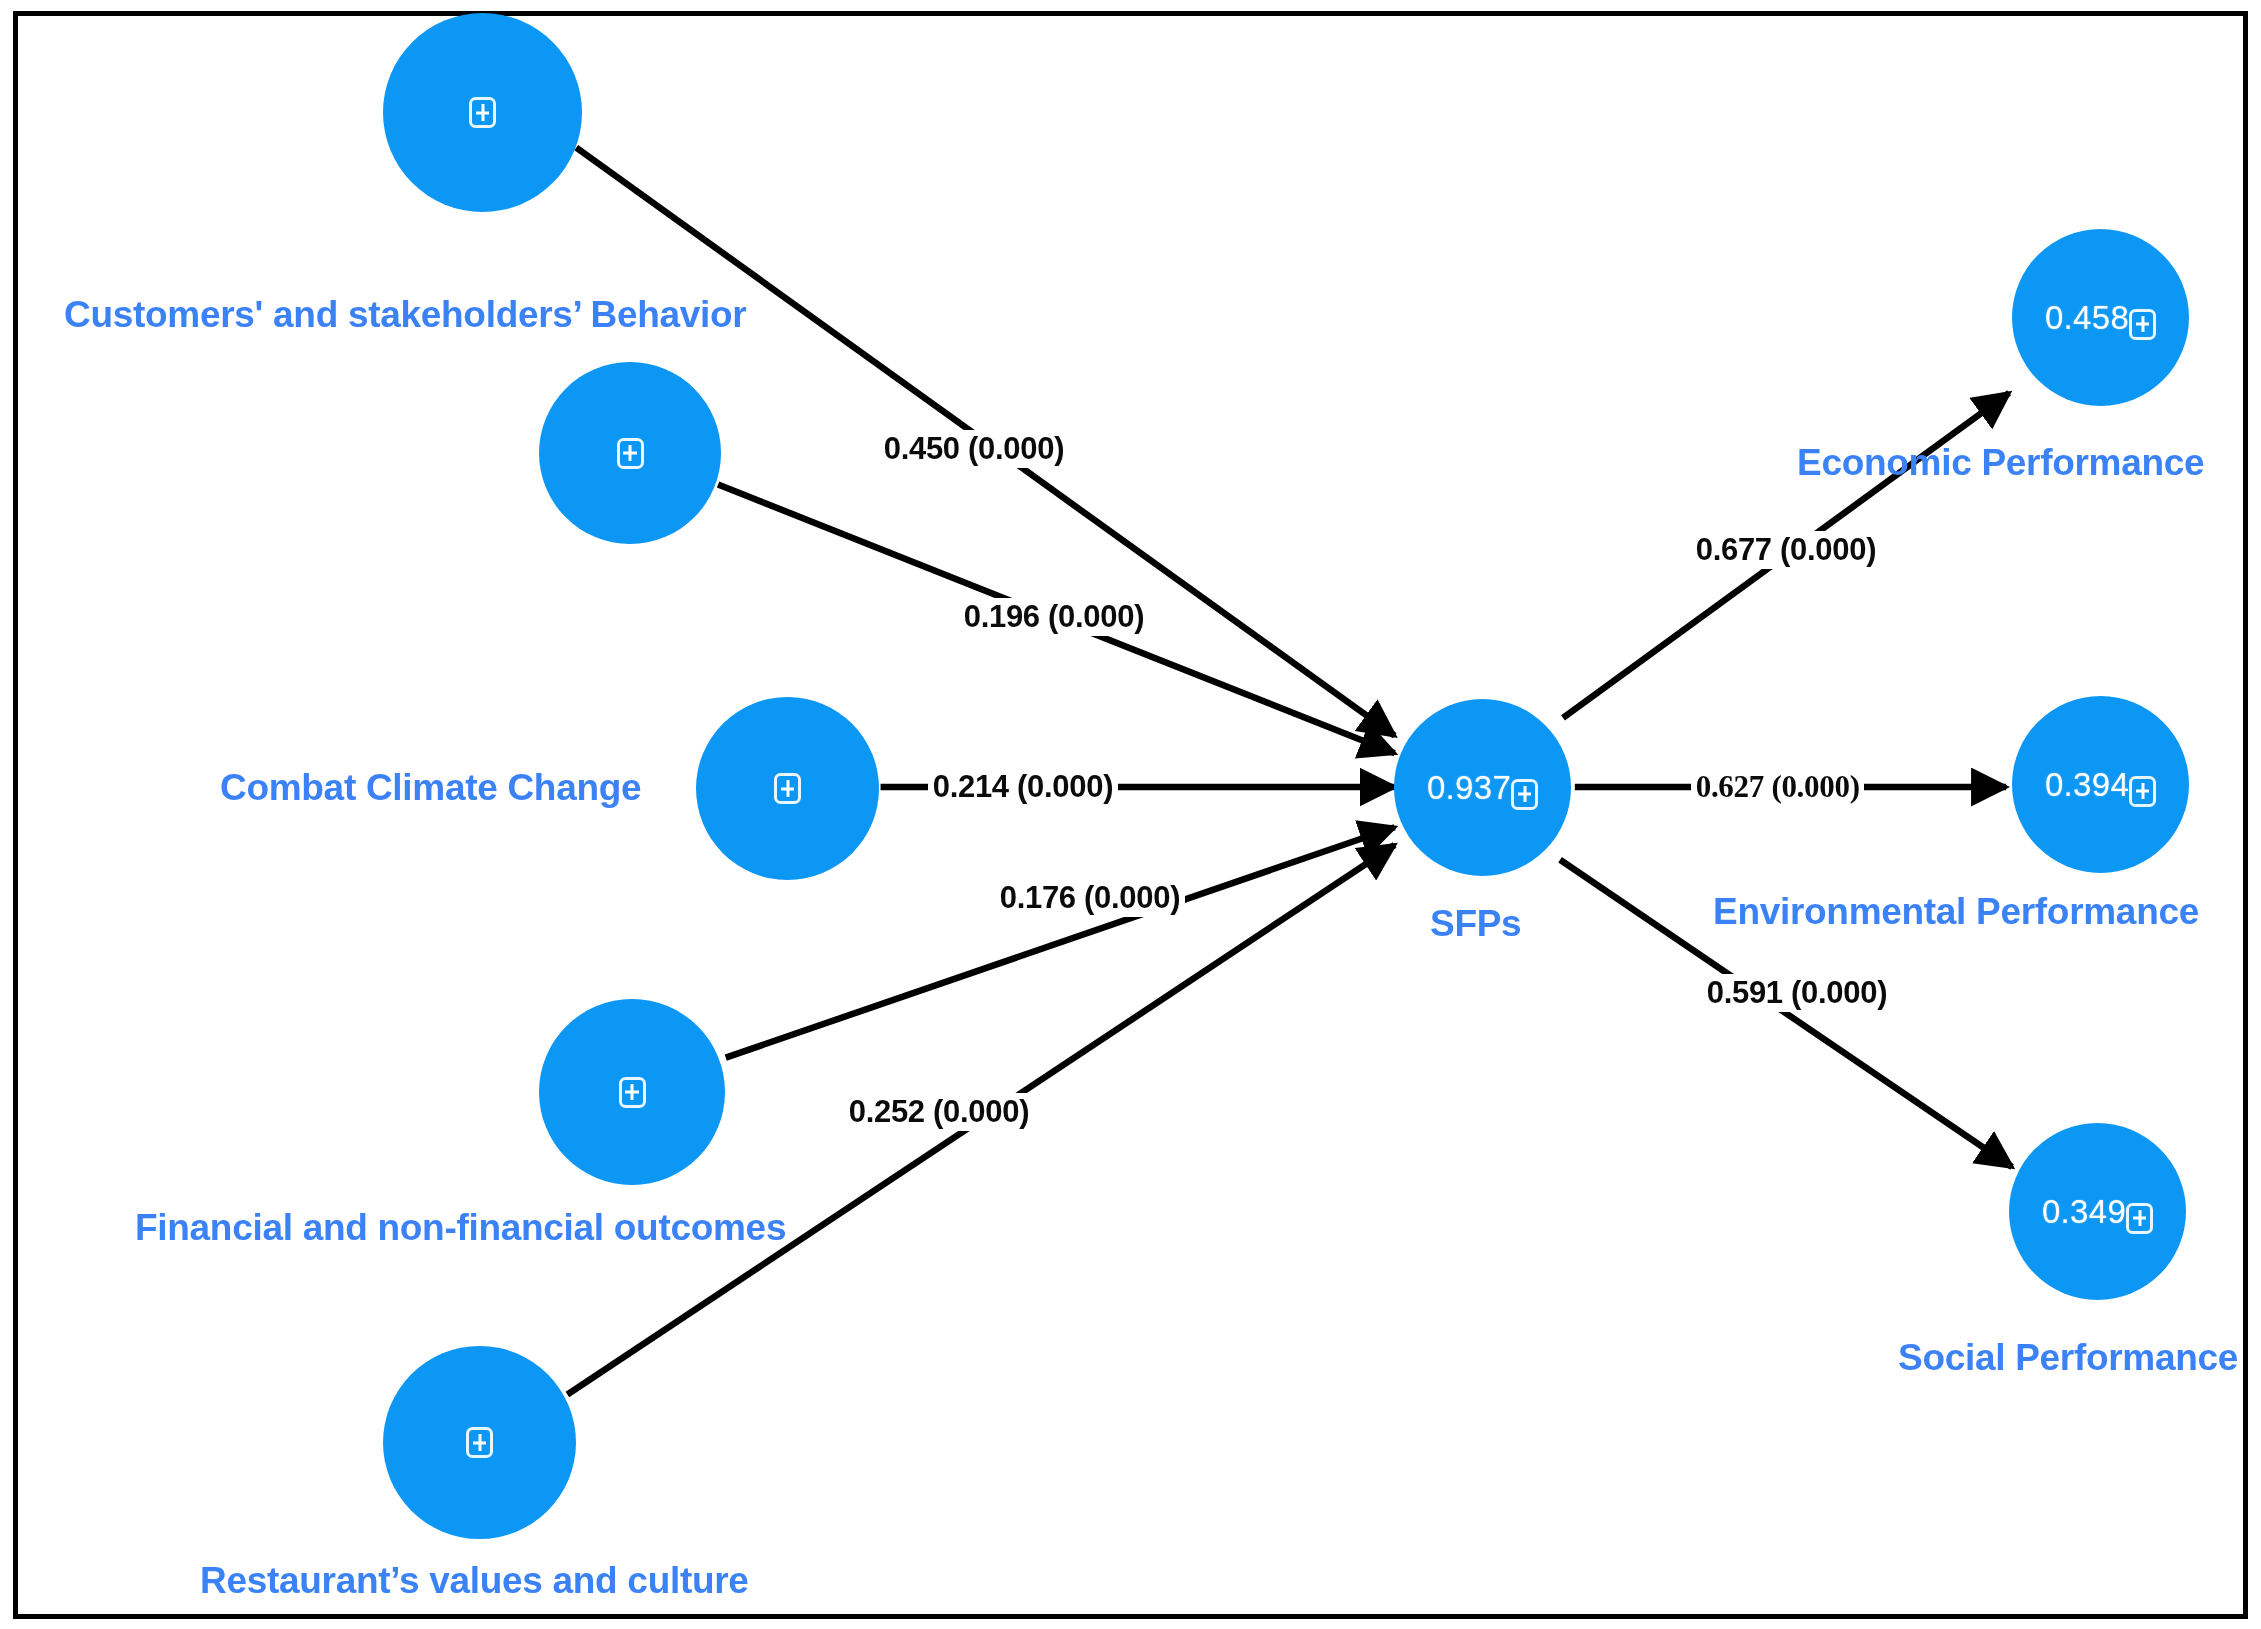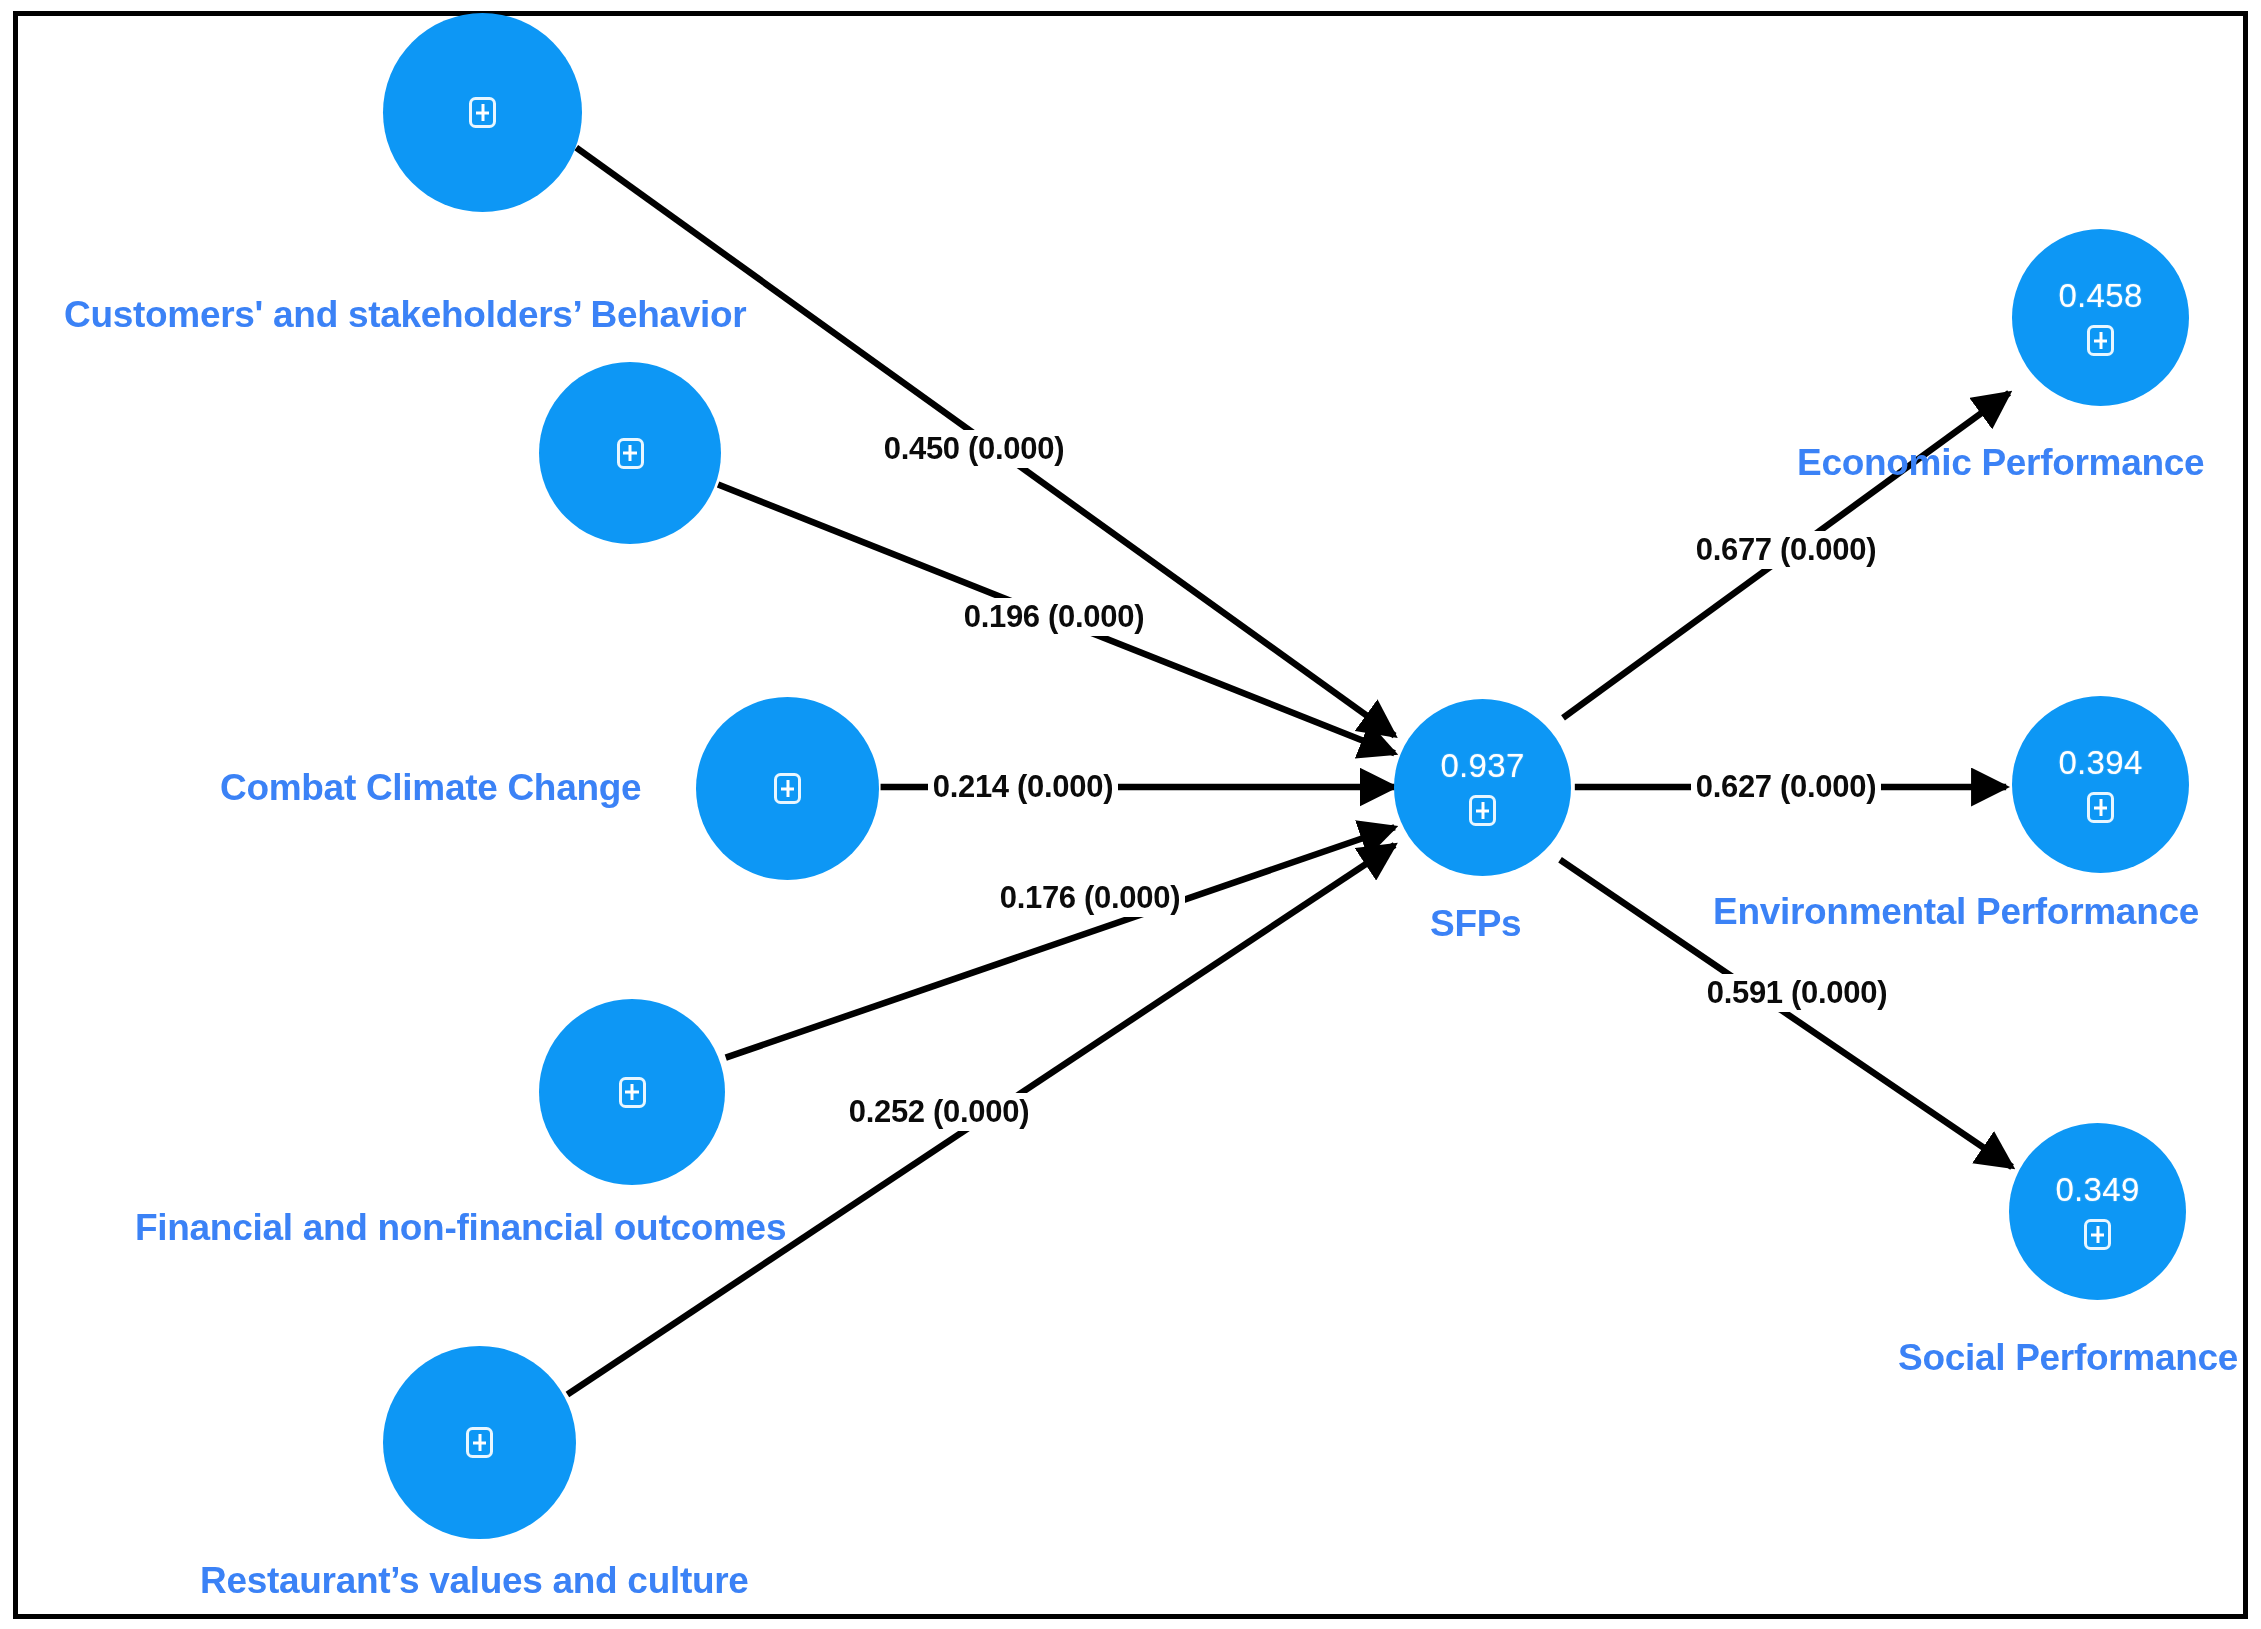--- a/index.html
+++ b/index.html
@@ -30,21 +30,21 @@
     position: absolute;
     left: 0; top: 0;
     width: 2261px;
     height: 1629px;
   }
   .node {
     position: absolute;
     border-radius: 50%;
     background: #0d97f5;
     display: flex;
-    flex-direction: column;
+    flex-direction: row;
     align-items: center;
     justify-content: center;
     box-sizing: border-box;
   }
   .node-value {
     color: #ffffff;
     font-size: 33px;
     font-weight: 400;
     line-height: 1;
     letter-spacing: 0.3px;
@@ -182,18 +182,18 @@
   <div class="edge-label" style="left:959px; top:598px;">0.196 (0.000)</div>
 
   <div class="edge-label" style="left:928px; top:768px;">0.214 (0.000)</div>
 
   <div class="edge-label" style="left:963px; top:879px;margin-left:32px;">0.176 (0.000)</div>
 
   <div class="edge-label" style="left:844px; top:1093px;">0.252 (0.000)</div>
 
   <div class="edge-label" style="left:1691px; top:531px;">0.677 (0.000)</div>
 
-  <div class="edge-label" style="left:1691px; top:768px;">0.627 (0.000)</div>
+  <div class="edge-label" style="left:1691px; top:768px;font-family:Liberation Serif, serif;">0.627 (0.000)</div>
 
   <div class="edge-label" style="left:1702px; top:974px;">0.591 (0.000)</div>
 
 </div>
 
 
 </body></html>

